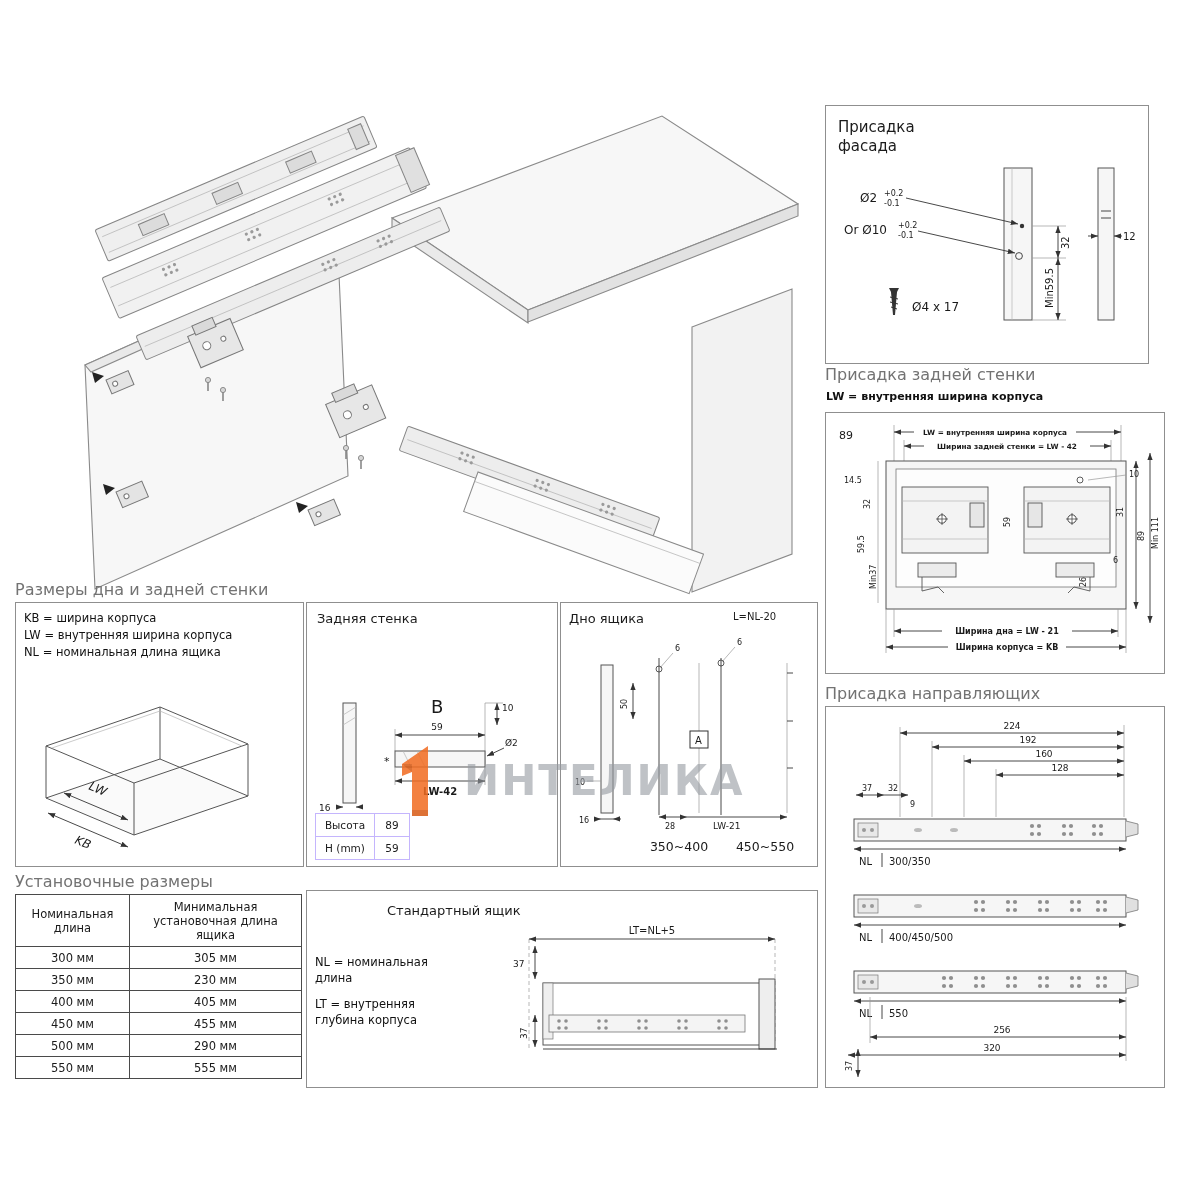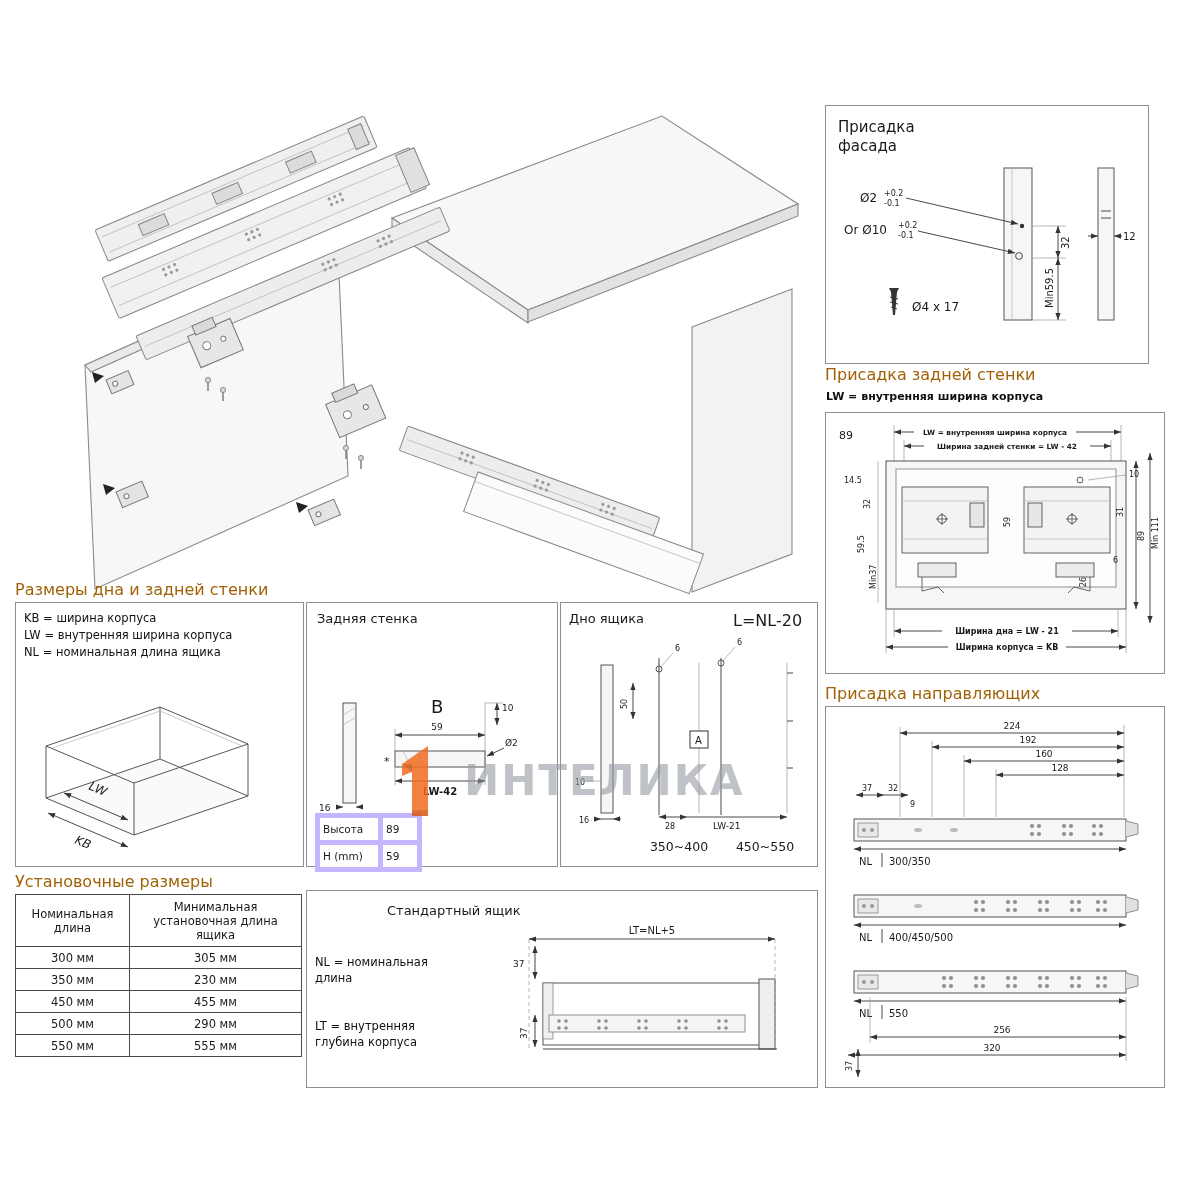--- a/index.html
+++ b/index.html
@@ -1,34 +1,34 @@
 <!DOCTYPE html>
 <html><head>
 <meta charset="utf-8">
 <style>
   html,body{margin:0;padding:0;background:#fff;}
   .page{position:relative;width:1200px;height:1200px;background:#fff;
         font-family:"DejaVu Sans","Liberation Sans",sans-serif;color:#1a1a1a;overflow:hidden;border-radius:16px;}
   .abs{position:absolute;}
   .panel{position:absolute;border:1px solid #8f8f8f;background:#fff;}
-  .hd{position:absolute;font-size:16px;color:#a16207;white-space:nowrap;}
+  .hd{position:absolute;font-size:16px;color:#737373;white-space:nowrap;}
   .sub{position:absolute;font-size:11px;font-weight:bold;color:#111;white-space:nowrap;}
   .ptitle{position:absolute;font-size:15px;line-height:1.25;color:#1b1b1b;}
   .smalltitle{position:absolute;font-size:13px;color:#1b1b1b;white-space:nowrap;}
   .deftext{position:absolute;font-size:11.5px;line-height:1.35;color:#111;}
   svg text{font-family:"DejaVu Sans","Liberation Sans",sans-serif;fill:#1a1a1a;}
   .part{fill:#f6f6f6;stroke:#555;stroke-width:1;}
   .dim{stroke:#333;stroke-width:0.9;fill:none;}
   .ext{stroke:#999;stroke-width:0.7;fill:none;}
   .thin{stroke:#b5b5b5;stroke-width:0.7;}
   table.inst{position:absolute;border-collapse:collapse;background:#fff;padding-left:15px;}
   table.inst td,table.inst th{border:1px solid #4a4a4a;font-size:11.5px;font-weight:normal;
         text-align:center;vertical-align:middle;padding:2px 4px;}
   table.mini{position:absolute;border-collapse:collapse;background:#fff;}
-  table.mini td{border:5px solid #c4b5fd;font-size:10.5px;text-align:left;padding:1px 3px;height:20px;}
+  table.mini td{border:1px solid #c4b5fd;font-size:10.5px;text-align:center;padding:1px 3px;height:20px;}
   .watermark{position:absolute;left:388px;top:742px;display:flex;align-items:center;gap:14px;
         z-index:30;pointer-events:none;}
   .wm-text{font-size:42px;font-weight:bold;letter-spacing:2px;color:rgba(148,154,160,0.6);}
 </style>
 </head>
 <body>
 
 <div class="page">
 
   <svg class="abs" style="left:40px;top:80px" width="790" height="520" viewBox="0 0 790 520">
@@ -426,21 +426,21 @@
       <tr>
         <td>H (mm)</td>
         <td>59</td>
       </tr>
     </tbody>
       </table>
   </div>
 
   <div class="panel" style="left:560px;top:602px;width:256px;height:263px">
     <div class="smalltitle" style="left:8px;top:8px">Дно ящика</div>
-    <div class="smalltitle" style="left:172px;top:8px;font-size:16px">L=NL-20</div>
+    <div class="smalltitle" style="left:172px;top:8px;font-size:10px">L=NL-20</div>
     <svg width="254" height="261" viewBox="0 0 254 261">
       <defs>
         <marker id="ad" markerWidth="9" markerHeight="8" refX="8" refY="3" orient="auto-start-reverse">
           <path d="M0,0 L8,3 L0,6 Z" fill="#333"></path>
           </marker>
       </defs>
       <rect x="40" y="62" width="12" height="148" class="part"></rect>
       <line x1="26" y1="178" x2="40" y2="178" class="ext"></line>
       <text x="14" y="182" font-size="8">10</text>
       <line x1="40" y1="216" x2="52" y2="216" class="dim"></line>
@@ -483,38 +483,42 @@
     </tr>
     <tr style="height:22px">
       <td>300 мм</td>
       <td>305 мм</td>
     </tr>
     <tr style="height:22px">
       <td>350 мм</td>
       <td>230 мм</td>
     </tr>
     <tr style="height:22px">
+      <td>400 мм</td>
+      <td>405 мм</td>
+    </tr>
+    <tr style="height:22px">
       <td>450 мм</td>
       <td>455 мм</td>
     </tr>
     <tr style="height:22px">
       <td>500 мм</td>
       <td>290 мм</td>
     </tr>
     <tr style="height:22px">
       <td>550 мм</td>
       <td>555 мм</td>
     </tr>
   </tbody>
     </table>
 
   <div class="panel" style="left:306px;top:890px;width:510px;height:196px">
     <div class="smalltitle" style="left:80px;top:12px">Стандартный ящик</div>
     <div class="deftext" style="left:8px;top:64px;width:120px">NL = номинальная длина</div>
-    <div class="deftext" style="left:8px;top:128px;width:110px">LT = внутренняя глубина корпуса</div>
+    <div class="deftext" style="left:8px;top:106px;width:110px">LT = внутренняя глубина корпуса</div>
     <svg width="508" height="194" viewBox="0 0 508 194">
       <defs>
         <marker id="as" markerWidth="9" markerHeight="8" refX="8" refY="3" orient="auto-start-reverse">
           <path d="M0,0 L8,3 L0,6 Z" fill="#333"></path>
           </marker>
       </defs>
       <line x1="222" y1="48" x2="222" y2="160" class="ext" stroke-dasharray="4 3"></line>
       <line x1="468" y1="48" x2="468" y2="152" class="ext" stroke-dasharray="4 3"></line>
       <line x1="222" y1="48" x2="468" y2="48" class="dim" marker-start="url(#as)" marker-end="url(#as)"></line>
       <text x="345" y="43" font-size="10" text-anchor="middle">LT=NL+5</text>

